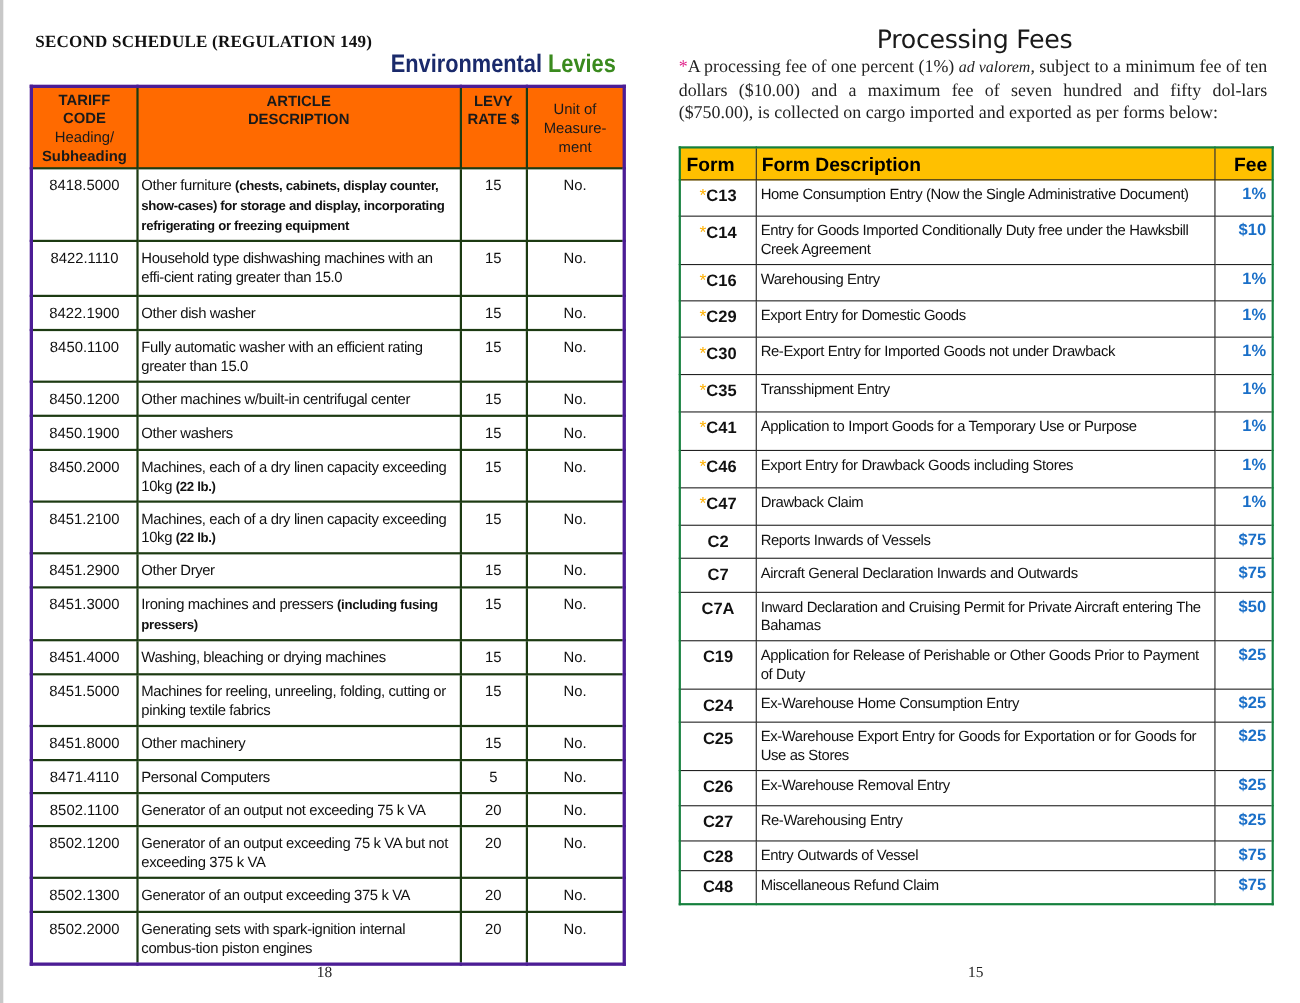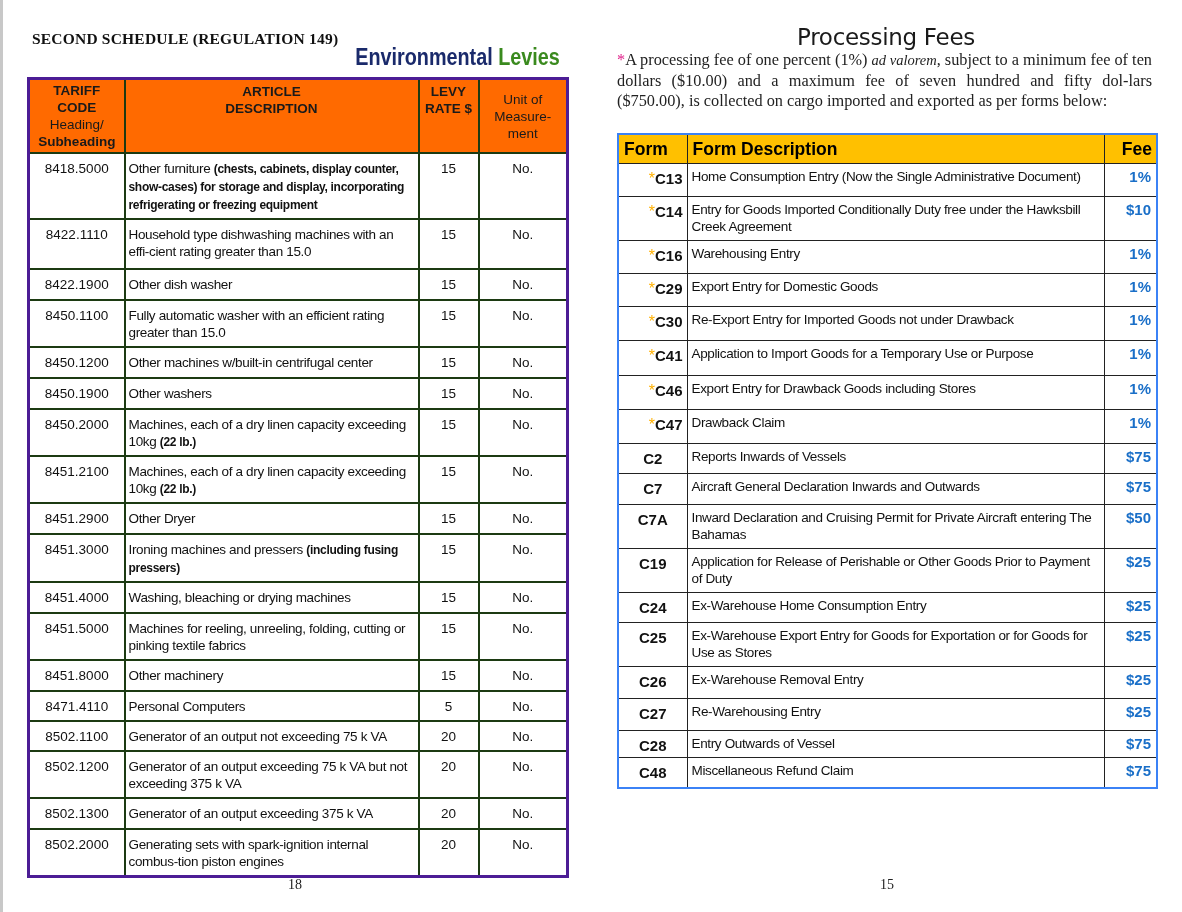--- a/index.html
+++ b/index.html
@@ -56,32 +56,32 @@
   .pf-intro {
     position: absolute; left: 27px; top: 50px; width: 535px;
     font-family: "Liberation Serif", serif; font-size: 16.3px; line-height: 20.5px; text-align: justify; color: #222;
   }
   .pf-intro .ast { color: #e0218a; }
   .pf-intro em { font-style: italic; font-size: 14.5px; }
 
   table.fees {
     position: absolute; left: 27px; top: 133px; width: 539px;
     border-collapse: collapse; table-layout: fixed;
-    border: 2px solid #3b82f6;
+    border: 2px solid #15803d;
   }
   table.fees th, table.fees td { border: 1px solid #222; }
   table.fees th {
     background: #ffc000; color: #000; font-weight: bold; font-size: 17.5px;
     text-align: left; padding: 3px 5px; height: 22px;
   }
   table.fees th.fee-h { text-align: right; padding-right: 4px; }
   table.fees td { vertical-align: top; font-size: 13.5px; line-height: 17px; padding: 4px 4px 3px 4px; }
   table.fees td.form { font-weight: bold; font-size: 15px; padding-top: 6px; text-align: center; }
   table.fees td.form .star { color: #ffb000; font-weight: normal; font-size: 16px; }
-  table.fees td.form.starred { text-align: right; padding-left: 4px; }
+  table.fees td.form.starred { text-align: center; padding-left: 4px; }
   table.fees td.desc { letter-spacing: -0.35px; margin-left: 24px; }
   table.fees td.fee { text-align: right; color: #1a6fc8; font-weight: bold; font-size: 15px; padding-right: 5px; }
 </style>
 </head>
 <body>
 
 <div class="left-edge"></div>
 
 <div class="left-page">
   <div class="schedule-title">SECOND SCHEDULE (REGULATION 149)</div>
@@ -272,20 +272,25 @@
         <tr style="height: 33px;">
           <td class="form starred"><span class="star">*</span><span>C29</span></td>
           <td class="desc">Export Entry for Domestic Goods</td>
           <td class="fee">1%</td>
         </tr>
         <tr style="height: 34px;">
           <td class="form starred"><span class="star">*</span><span>C30</span></td>
           <td class="desc">Re-Export Entry for Imported Goods not under Drawback</td>
           <td class="fee">1%</td>
         </tr>
+        <tr style="height: 34px;">
+          <td class="form starred"><span class="star">*</span><span>C35</span></td>
+          <td class="desc">Transshipment Entry</td>
+          <td class="fee">1%</td>
+        </tr>
         <tr style="height: 35px;">
           <td class="form starred"><span class="star">*</span><span>C41</span></td>
           <td class="desc">Application to Import Goods for a Temporary Use or Purpose</td>
           <td class="fee">1%</td>
         </tr>
         <tr style="height: 34px;">
           <td class="form starred"><span class="star">*</span><span>C46</span></td>
           <td class="desc">Export Entry for Drawback Goods including Stores</td>
           <td class="fee">1%</td>
         </tr>

